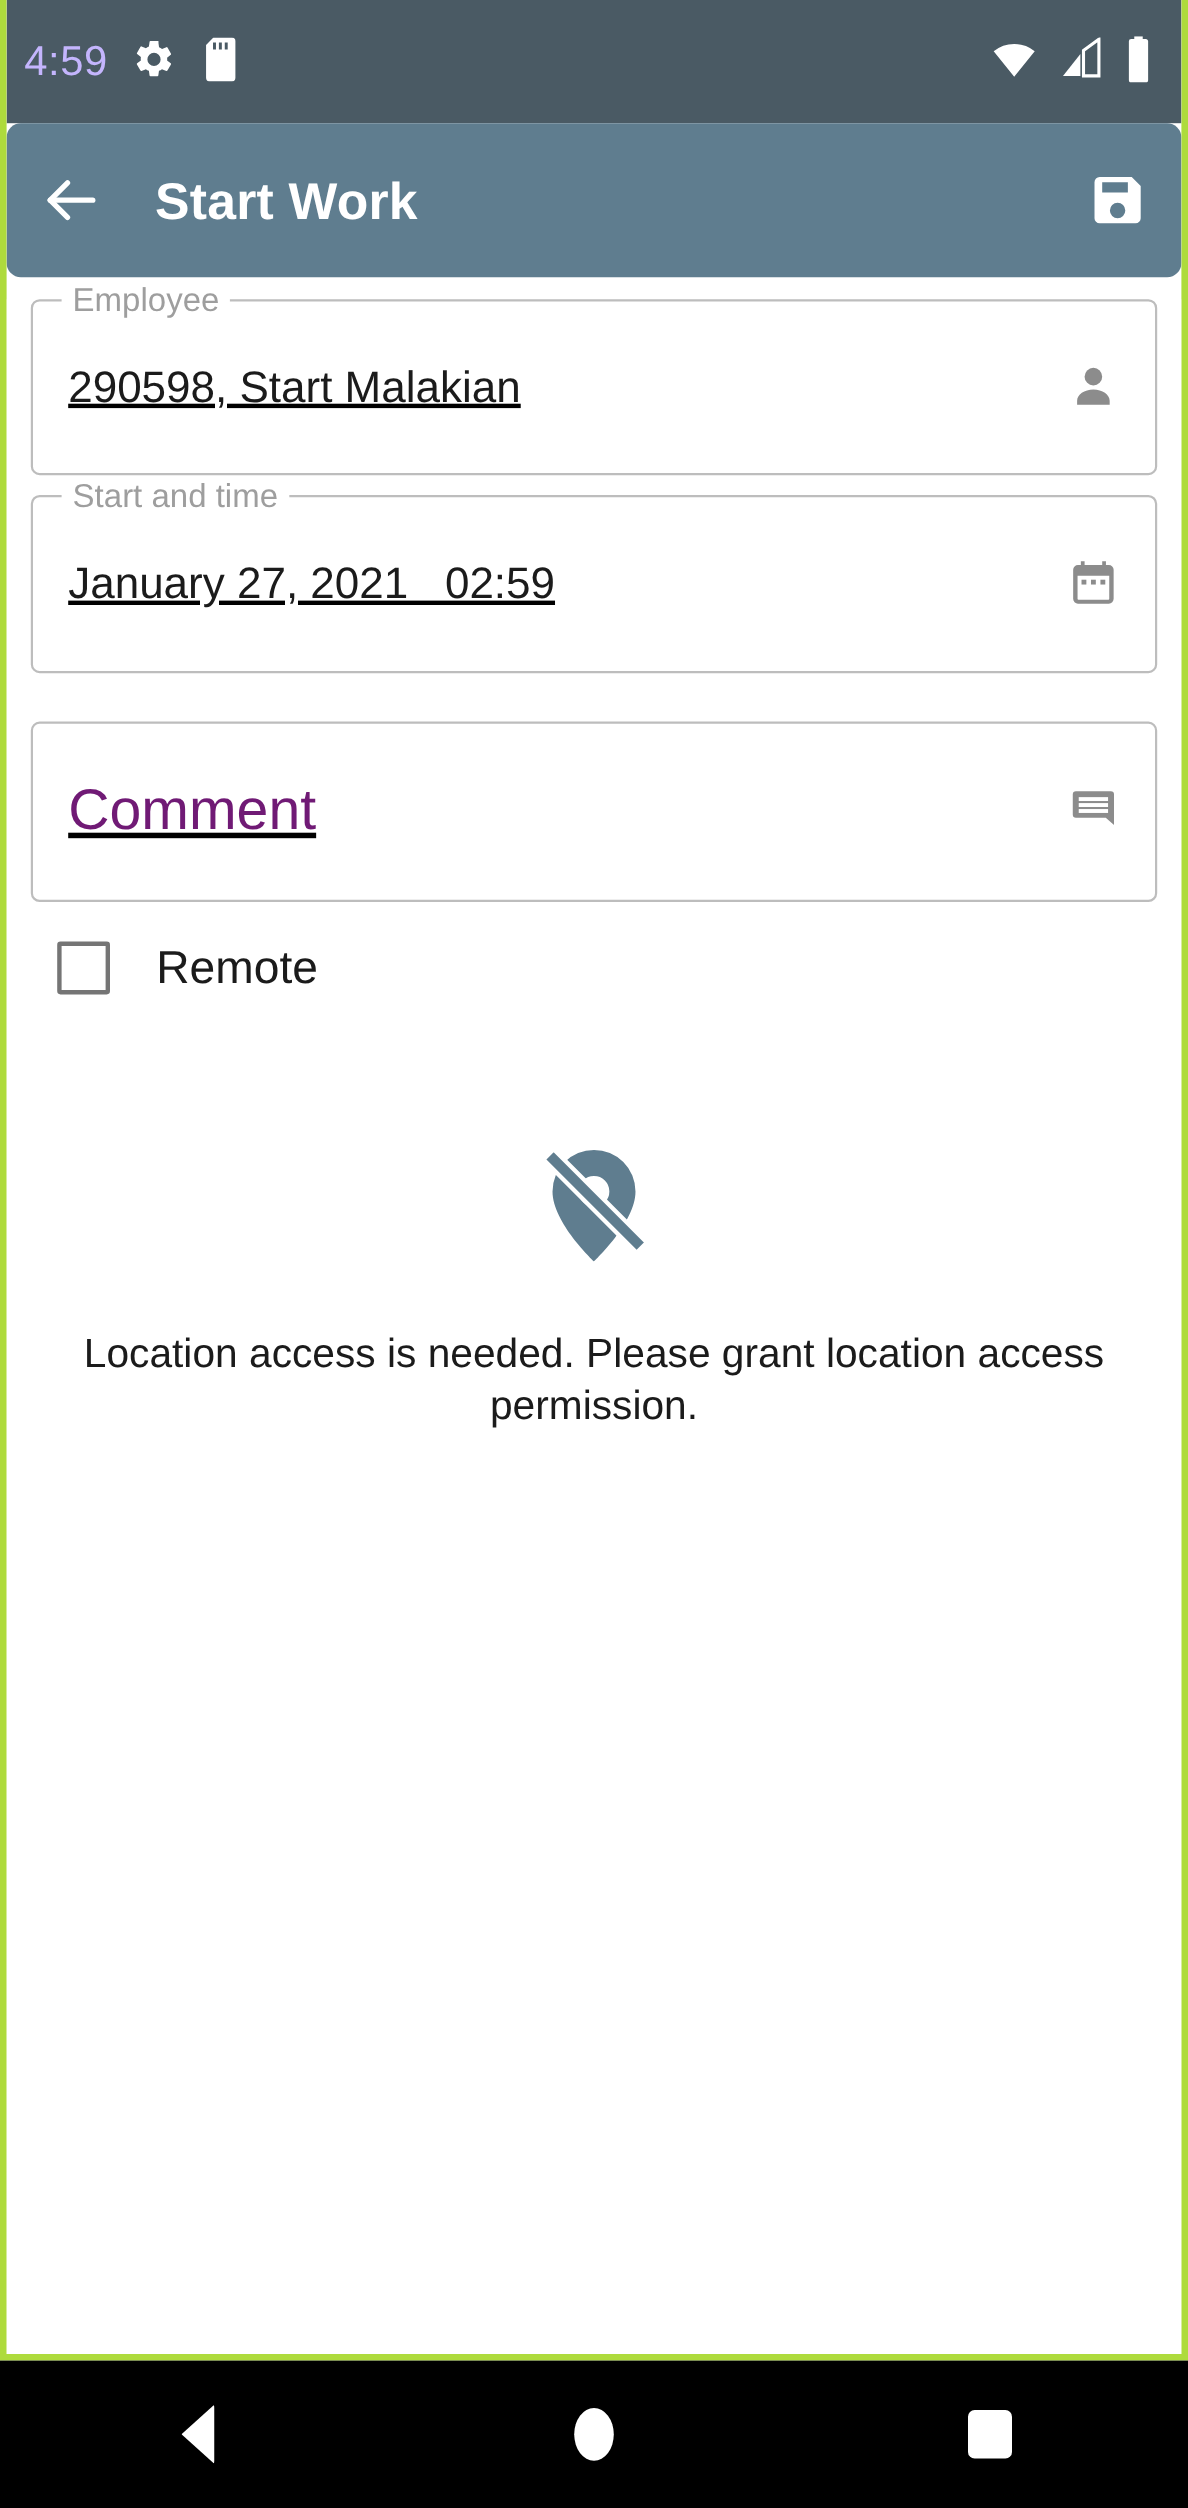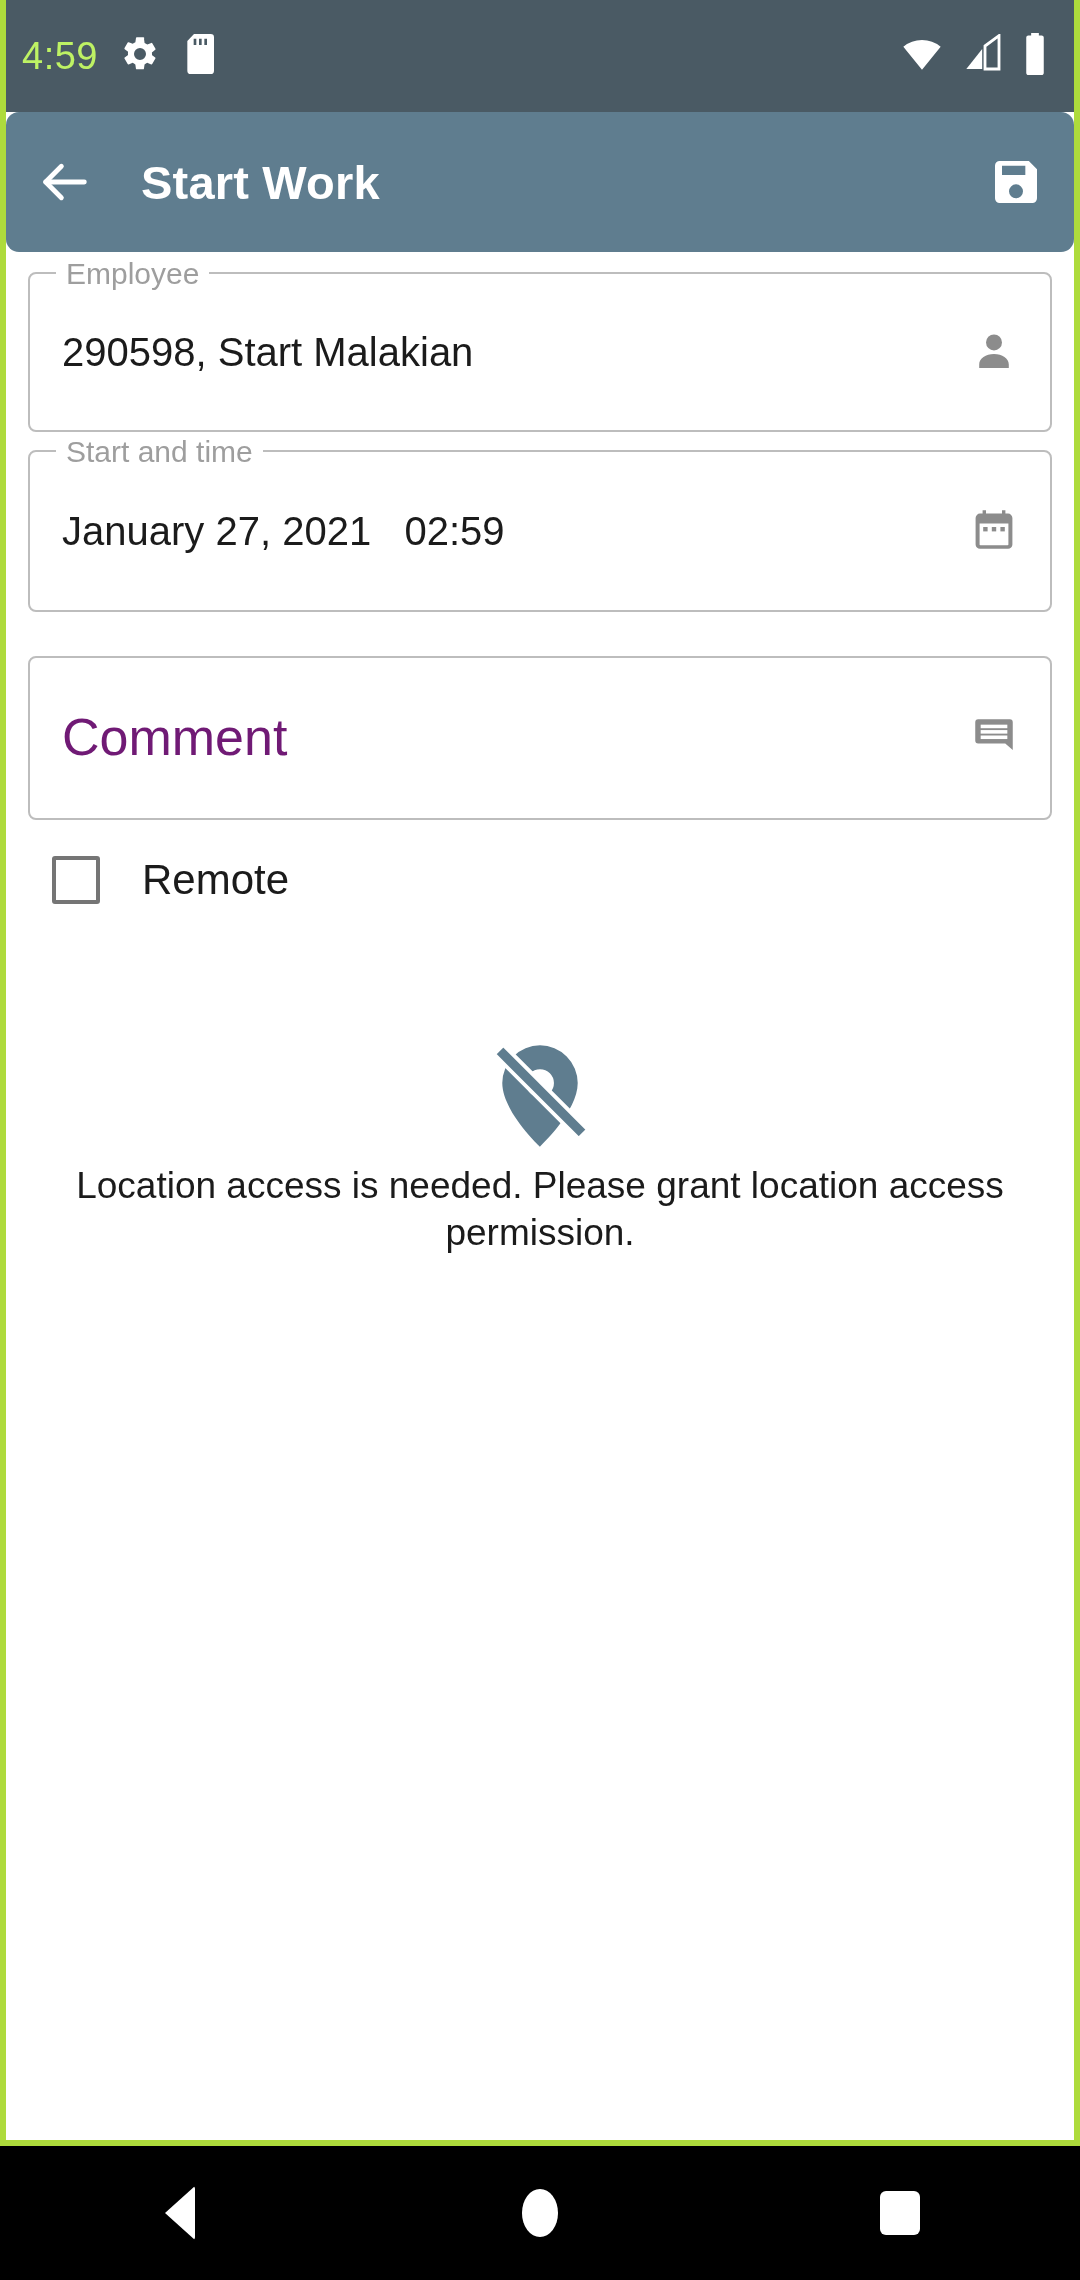--- a/index.html
+++ b/index.html
@@ -35,21 +35,21 @@
     position:relative;
     height:112px;
     background:#4a5a64;
     display:flex;
     align-items:center;
     padding:0 26px 0 16px;
   }
   .status-left { display:flex; align-items:center; gap:22px; }
   .status-right { margin-left:auto; display:flex; align-items:center; gap:18px; }
   .clock {
-    color:#bef264;
+    color:#c4b5fd;
     font-size:38px;
     letter-spacing:0.5px;
     line-height:1;
   }
   .sicon { display:block; }
 
   
   .app-bar {
     position:relative;
     height:140px;
@@ -80,20 +80,21 @@
   .field {
     position:relative;
     margin-top:18px;
     border:2px solid #bdbdbd;
     border-radius:8px;
     height:160px;
     background:#ffffff;
     display:flex;
     align-items:center;
     padding:0 28px 0 32px;
+    text-decoration:underline;
   }
   .field.first { margin-top:20px; }
   .field.tall { height:162px; }
   .field.comment { margin-top:44px; height:164px; }
 
   .field-label {
     position:absolute;
     top:-15px;
     left:26px;
     background:#ffffff;
@@ -145,20 +146,21 @@
 
   
   .perm-state {
     margin-top:130px;
     display:flex;
     flex-direction:column;
     align-items:center;
   }
   .perm-icon { display:block; }
   .perm-text {
+    margin-top:44px;
     width:930px;
     text-align:center;
     font-size:37px;
     line-height:1.28;
     color:#1b1b1b;
   }
 
   
   .navbar {
     position:absolute;

